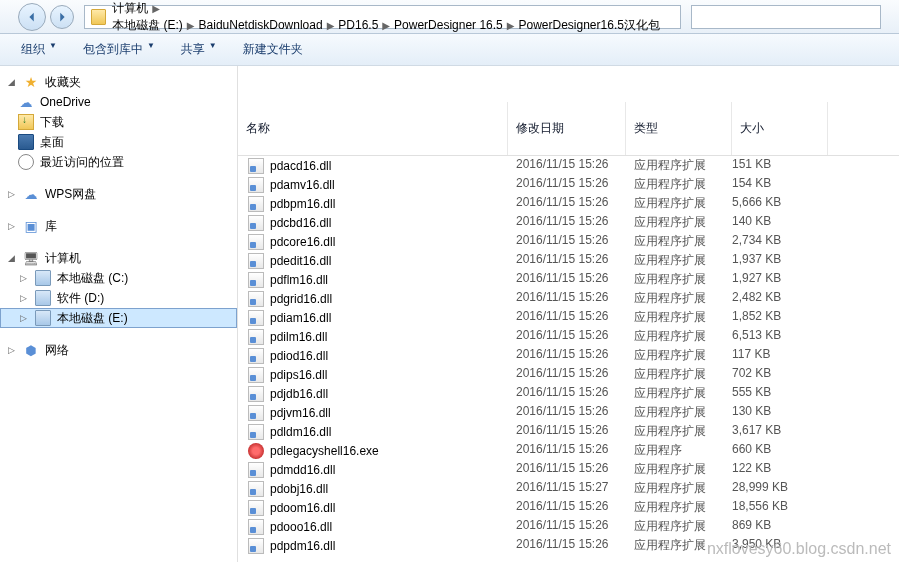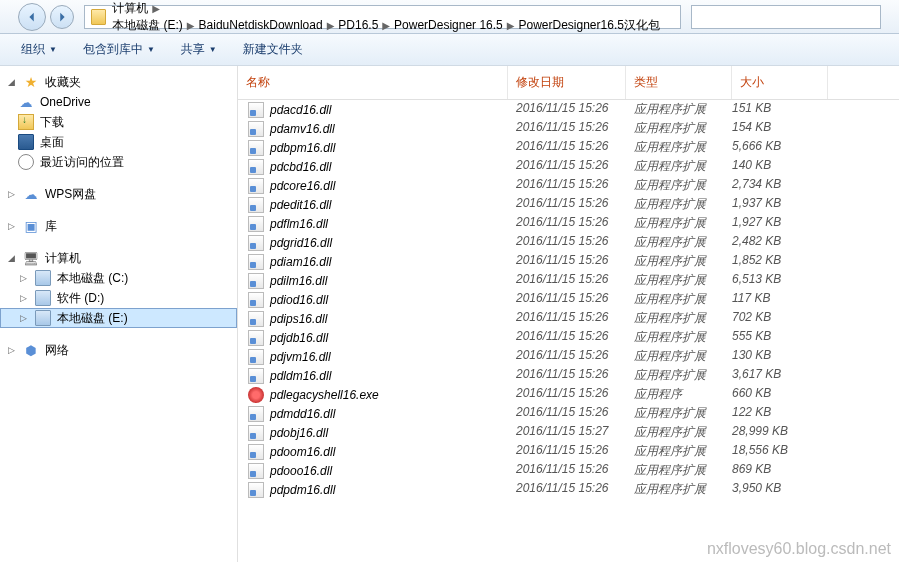--- a/index.html
+++ b/index.html
@@ -7,34 +7,34 @@
 .addressbar { height:34px; background:linear-gradient(#fafcfe,#e8f0f8); border-bottom:1px solid #b8c8d8; display:flex; align-items:center; padding:0 18px; gap:4px; }
 .nav-btn { width:28px; height:28px; border-radius:50%; border:1px solid #9ab; background:linear-gradient(#e8f4ff,#cce0f4); display:flex; align-items:center; justify-content:center; cursor:pointer; }
 .nav-btn.fwd { width:24px; height:24px; }
 .nav-btn svg { width:14px; height:14px; fill:#3a6ea5; }
 .addr-box { flex:1; height:24px; background:#fff; border:1px solid #a8b8c8; display:flex; align-items:center; padding:0 2px; margin-left:6px; }
 .addr-box .ficon { width:16px; height:16px; margin:0 4px; }
 .crumb { padding:0 2px; cursor:pointer; white-space:nowrap; }
 .sep { color:#666; padding:0 2px; font-size:10px; }
 .search-box { width:190px; height:24px; border:1px solid #a8b8c8; background:#fff; margin-left:6px; display:flex; align-items:center; }
 .toolbar { height:32px; background:linear-gradient(#f6fafe,#e4eef8); border-bottom:1px solid #d0dae4; display:flex; align-items:center; padding:0 10px; gap:4px; }
-.tbtn { padding:4px 10px; border:1px solid transparent; border-radius:2px; cursor:pointer; display:flex; align-items:center; gap:4px; color:#1a3d6d; }
+.tbtn { padding:4px 10px; border:1px solid transparent; border-radius:2px; cursor:pointer; display:flex; align-items:flex-start; gap:4px; color:#1a3d6d; }
 .tbtn .drop { font-size:8px; color:#1a3d6d; }
 .content { display:flex; height:calc(100% - 66px); }
 .sidebar { width:238px; border-right:1px solid #e0e0e0; overflow-y:auto; padding:6px 0; }
 .sgroup { margin-bottom:12px; }
 .sitem { display:flex; align-items:center; padding:2px 8px 2px 18px; cursor:pointer; gap:6px; height:20px; }
 .sitem.head { padding-left:6px; font-weight:normal; }
 .sitem.sel { background:#cde8ff; border:1px solid #7da2ce; padding-left:17px; }
 .exp { width:11px; height:11px; display:inline-flex; align-items:center; justify-content:center; font-size:9px; color:#666; cursor:pointer; }
 .sicon { width:16px; height:16px; display:inline-flex; align-items:center; justify-content:center; }
 .filelist { flex:1; overflow-y:auto; }
 .fhead { display:flex; border-bottom:1px solid #e0e0e0; position:sticky; top:0; background:#fff; }
-.fhead .col { padding:8px 8px; border-right:1px solid #e8e8e8; color:#c2410c; cursor:pointer; }
-.frow { display:flex; padding:1px 0; cursor:default;font-style:italic; }
+.fhead .col { padding:18px 8px; border-right:1px solid #e8e8e8; color:#0f172a; cursor:pointer;margin-top:36px; }
+.frow { display:flex; padding:1px 0; cursor:default; }
 .col-name { width:270px; display:flex; align-items:center; gap:6px; padding-left:10px; }
 .col-date { width:118px; color:#555; padding-left:8px; }
 .col-type { width:106px; color:#555; padding-left:8px; }
 .col-size { width:96px; color:#555; padding-right:18px; }
 .ficon { width:16px; height:16px; display:inline-block; }
 .watermark { position:absolute; bottom:4px; right:8px; color:#bbb; font-size:16px; pointer-events:none; }
 
 .i-folder{background:linear-gradient(#ffe9a8,#f0c758);border:1px solid #d4a83a;border-radius:1px;}
 .i-dll{background:linear-gradient(#fff,#e8e8e8);border:1px solid #bbb;position:relative;}
 .i-dll::after{content:"";position:absolute;bottom:1px;left:1px;width:6px;height:6px;background:#5a8fd6;border-radius:1px;}

